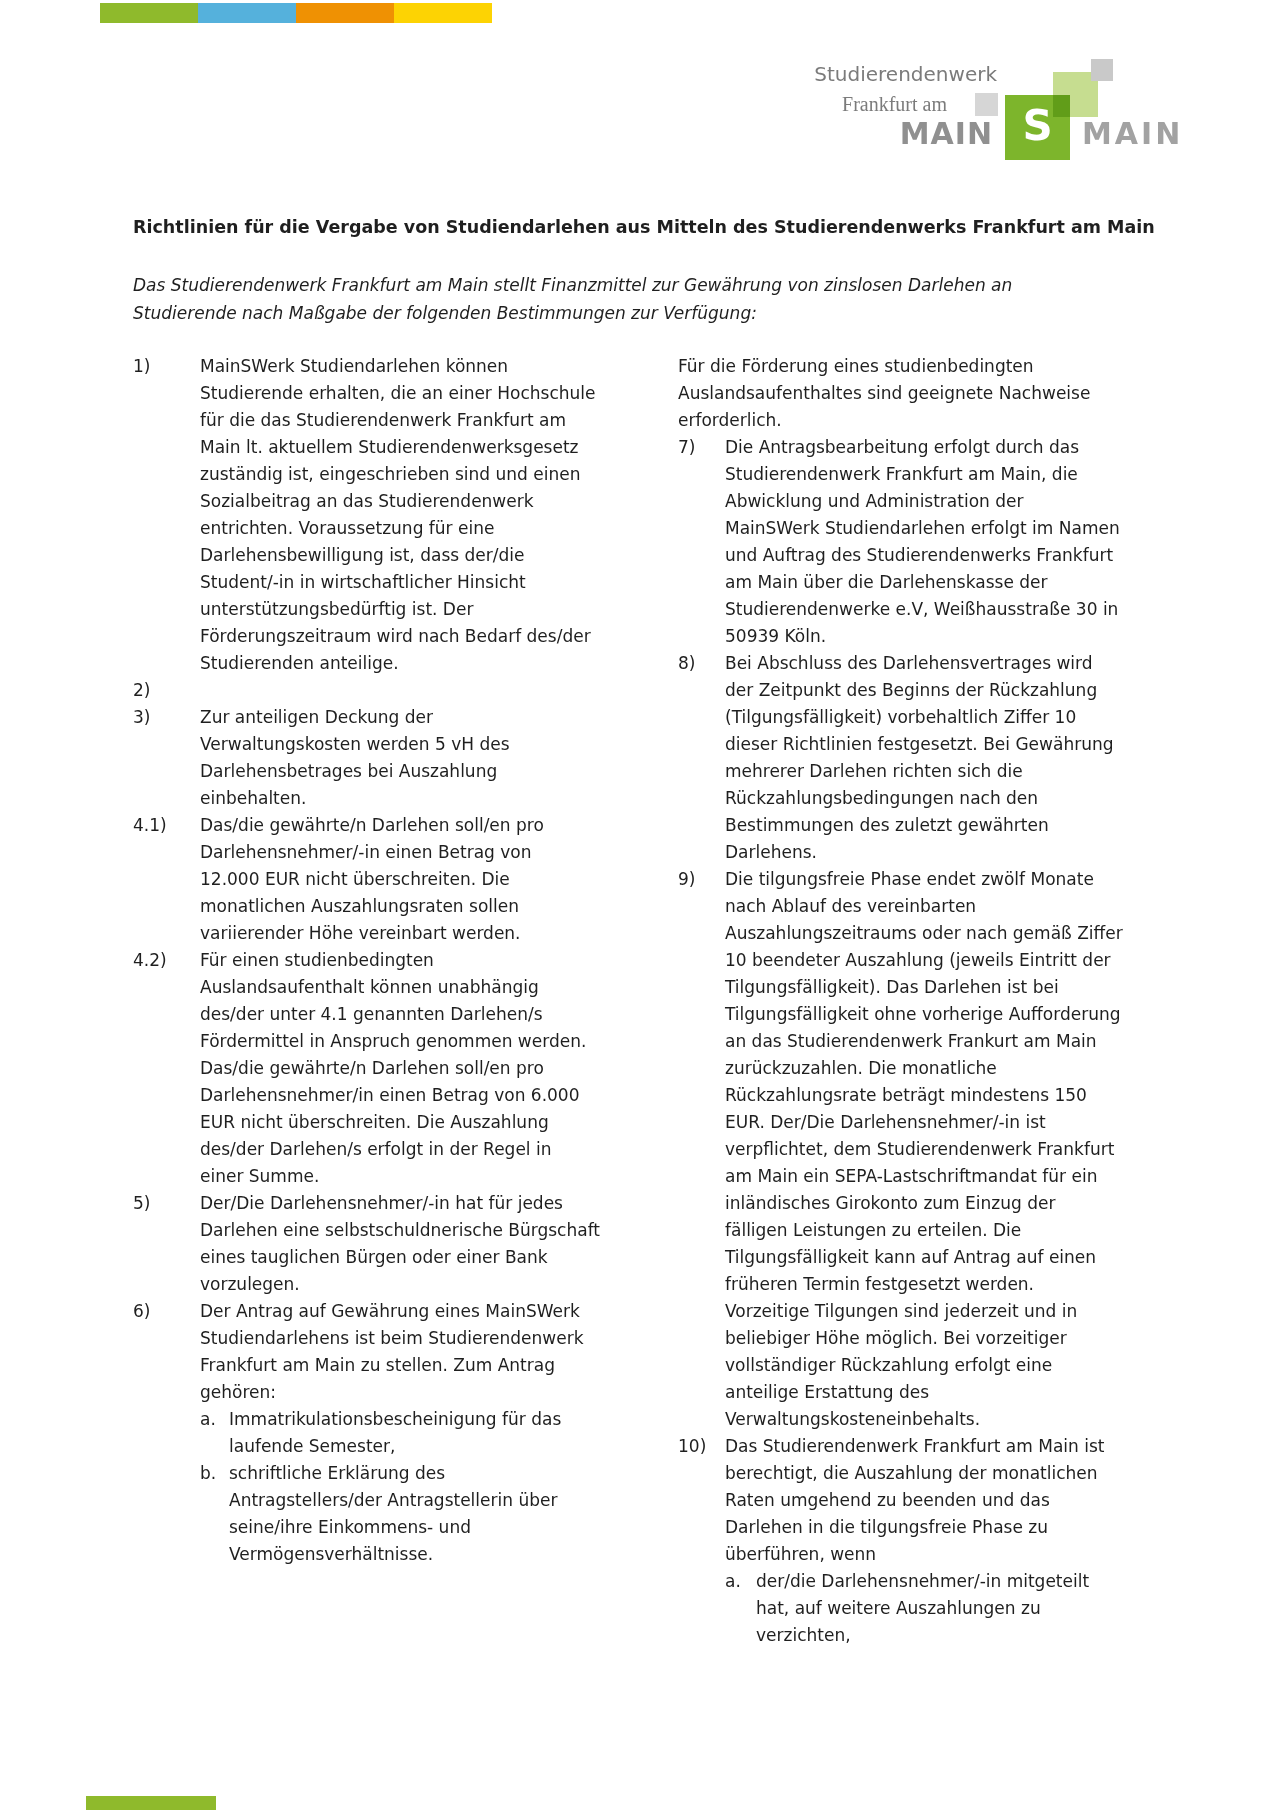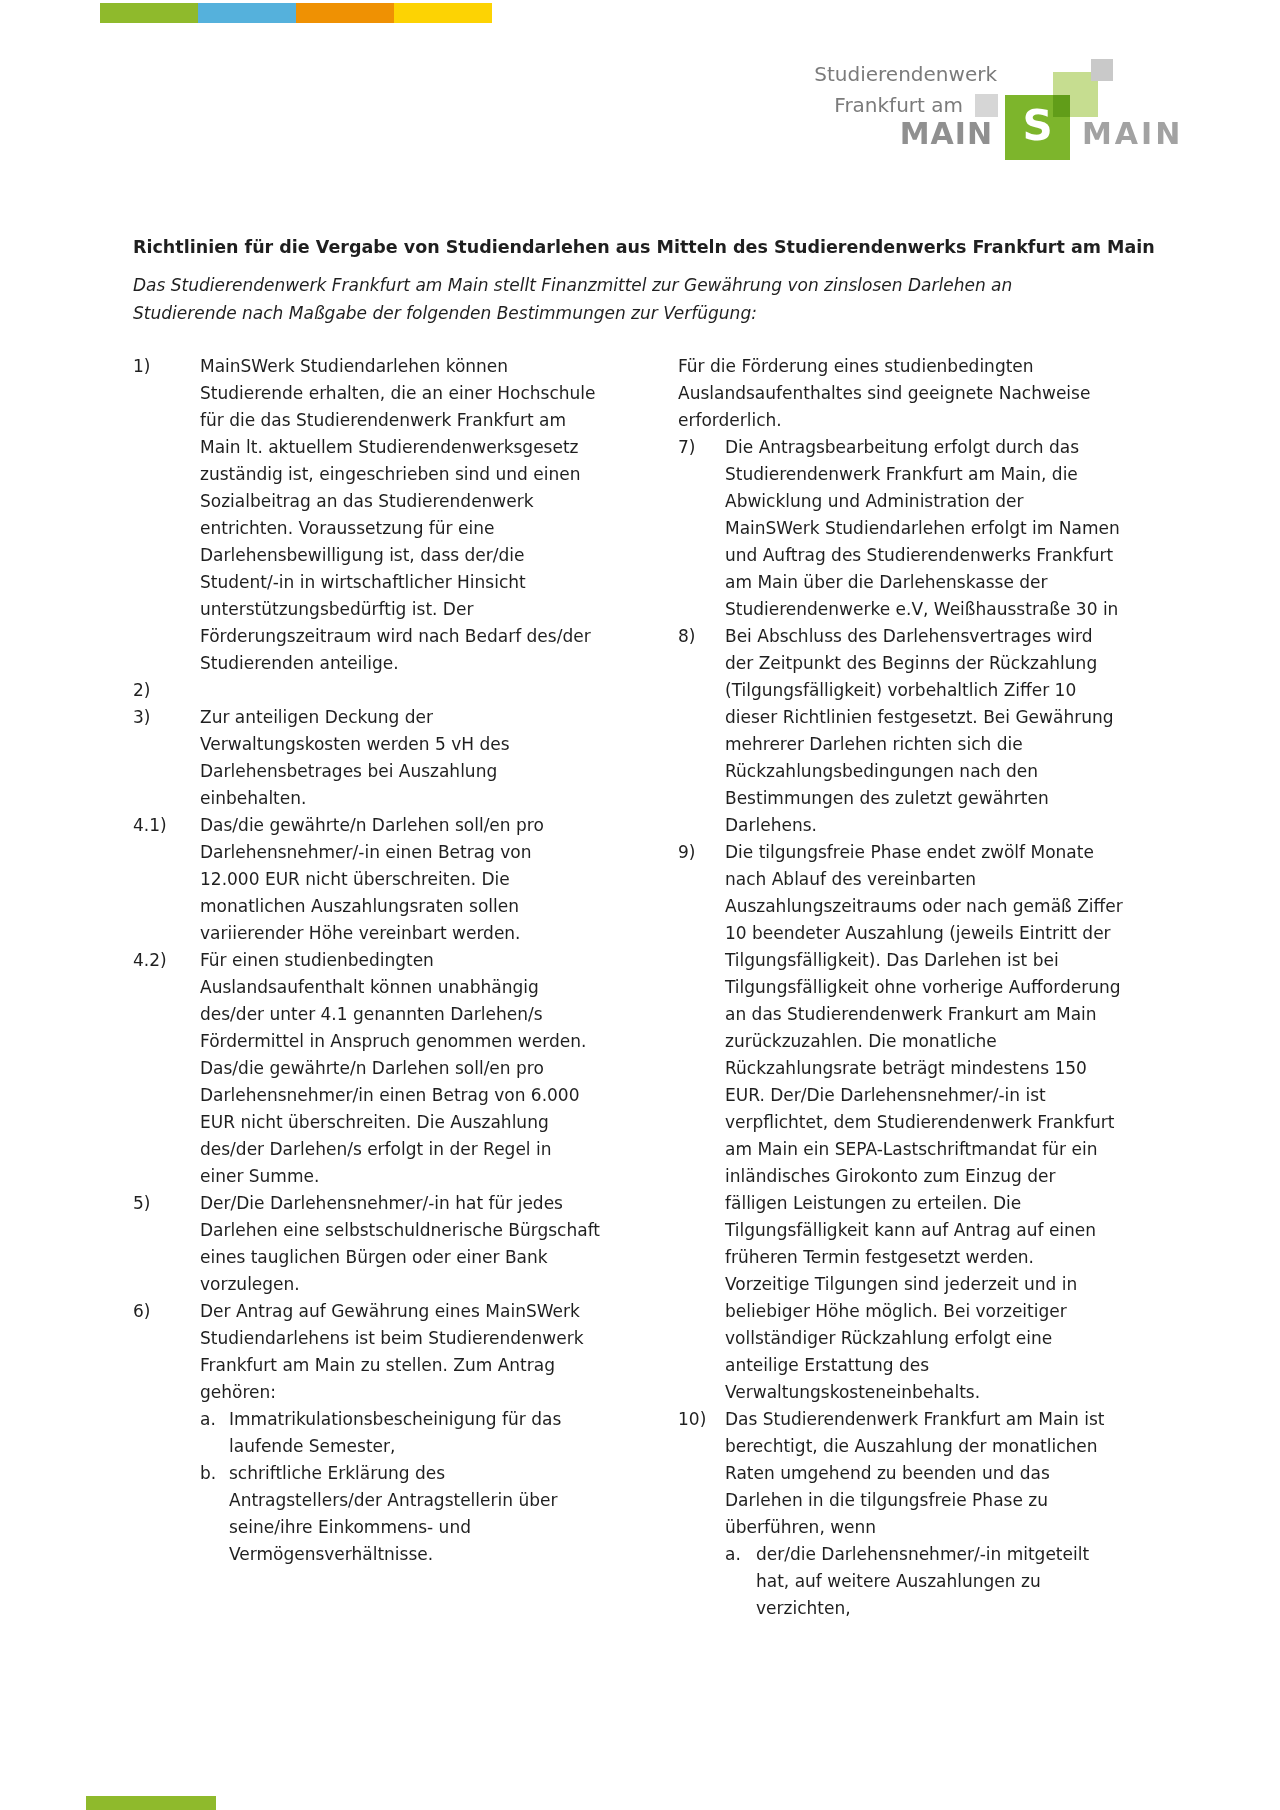--- a/index.html
+++ b/index.html
@@ -8,30 +8,30 @@
     font-family:"DejaVu Sans","Liberation Sans",sans-serif;color:#1f1f1f;
   }
   
   .topbar{position:absolute;left:100px;top:3px;height:20px;display:flex;}
   .topbar .seg{width:98px;height:20px;display:block;}
   
   .bottombar{position:absolute;left:86px;top:1796px;width:130px;height:14px;}
   
   .logo-line1{position:absolute;right:283px;top:62px;font-size:20px;color:#7b7b7b;white-space:nowrap;}
   .logo-line2{position:absolute;right:282px;top:93px;display:flex;align-items:center;color:#7b7b7b;font-size:20px;white-space:nowrap;}
-  .logo-line2 .txt{margin-right:12px;}
+  .logo-line2 .txt{margin-right:28px;font-family:Liberation Serif, serif;}
   .sq-gray{width:23px;height:23px;background:#d6d6d6;display:inline-block;}
   .logo-main{position:absolute;right:287px;top:116px;font-size:30px;font-weight:bold;color:#909090;letter-spacing:1px;white-space:nowrap;}
   .logo-werk{position:absolute;left:1082px;top:116px;font-size:30px;font-weight:bold;color:#a2a2a2;letter-spacing:3px;white-space:nowrap;}
   .sq-green{position:absolute;left:1005px;top:95px;width:65px;height:65px;text-align:center;}
   .sq-green .s{display:block;width:65px;height:65px;line-height:62px;font-size:42px;font-weight:bold;color:#ffffff;}
   .sq-lightgreen{position:absolute;left:1053px;top:72px;width:45px;height:45px;mix-blend-mode:multiply;}
   .sq-graysmall{position:absolute;left:1091px;top:59px;width:22px;height:22px;}
   
-  .title{position:absolute;left:133px;top:217px;font-size:17.5px;font-weight:bold;white-space:nowrap;margin-top:20px;}
+  .title{position:absolute;left:133px;top:217px;font-size:17.5px;font-weight:bold;white-space:nowrap;}
   .intro{position:absolute;left:133px;top:272px;font-size:17px;}
   .intro .ln{height:28px;white-space:nowrap;font-style:italic;}
   .col{position:absolute;top:353px;font-size:17px;}
   .col-left{left:133px;}
   .col-right{left:678px;}
   .ln{height:27px;line-height:27px;white-space:nowrap;}
   .item{display:flex;align-items:flex-start;}
   .num{flex:none;height:27px;line-height:27px;}
   .col-left .num{width:67px;}
   .col-right .num{width:47px;}
@@ -168,20 +168,21 @@
       <div class="item">
         <span class="num">7)</span>
         <div class="body">
           <div class="ln">Die Antragsbearbeitung erfolgt durch das</div>
           <div class="ln">Studierendenwerk Frankfurt am Main, die</div>
           <div class="ln">Abwicklung und Administration der</div>
           <div class="ln">MainSWerk Studiendarlehen erfolgt im Namen</div>
           <div class="ln">und Auftrag des Studierendenwerks Frankfurt</div>
           <div class="ln">am Main über die Darlehenskasse der</div>
           <div class="ln">Studierendenwerke e.V, Weißhausstraße 30 in</div>
+          <div class="ln">50939 Köln.</div>
         </div>
       </div>
       <div class="item">
         <span class="num">8)</span>
         <div class="body">
           <div class="ln">Bei Abschluss des Darlehensvertrages wird</div>
           <div class="ln">der Zeitpunkt des Beginns der Rückzahlung</div>
           <div class="ln">(Tilgungsfälligkeit) vorbehaltlich Ziffer 10</div>
           <div class="ln">dieser Richtlinien festgesetzt. Bei Gewährung</div>
           <div class="ln">mehrerer Darlehen richten sich die</div>

